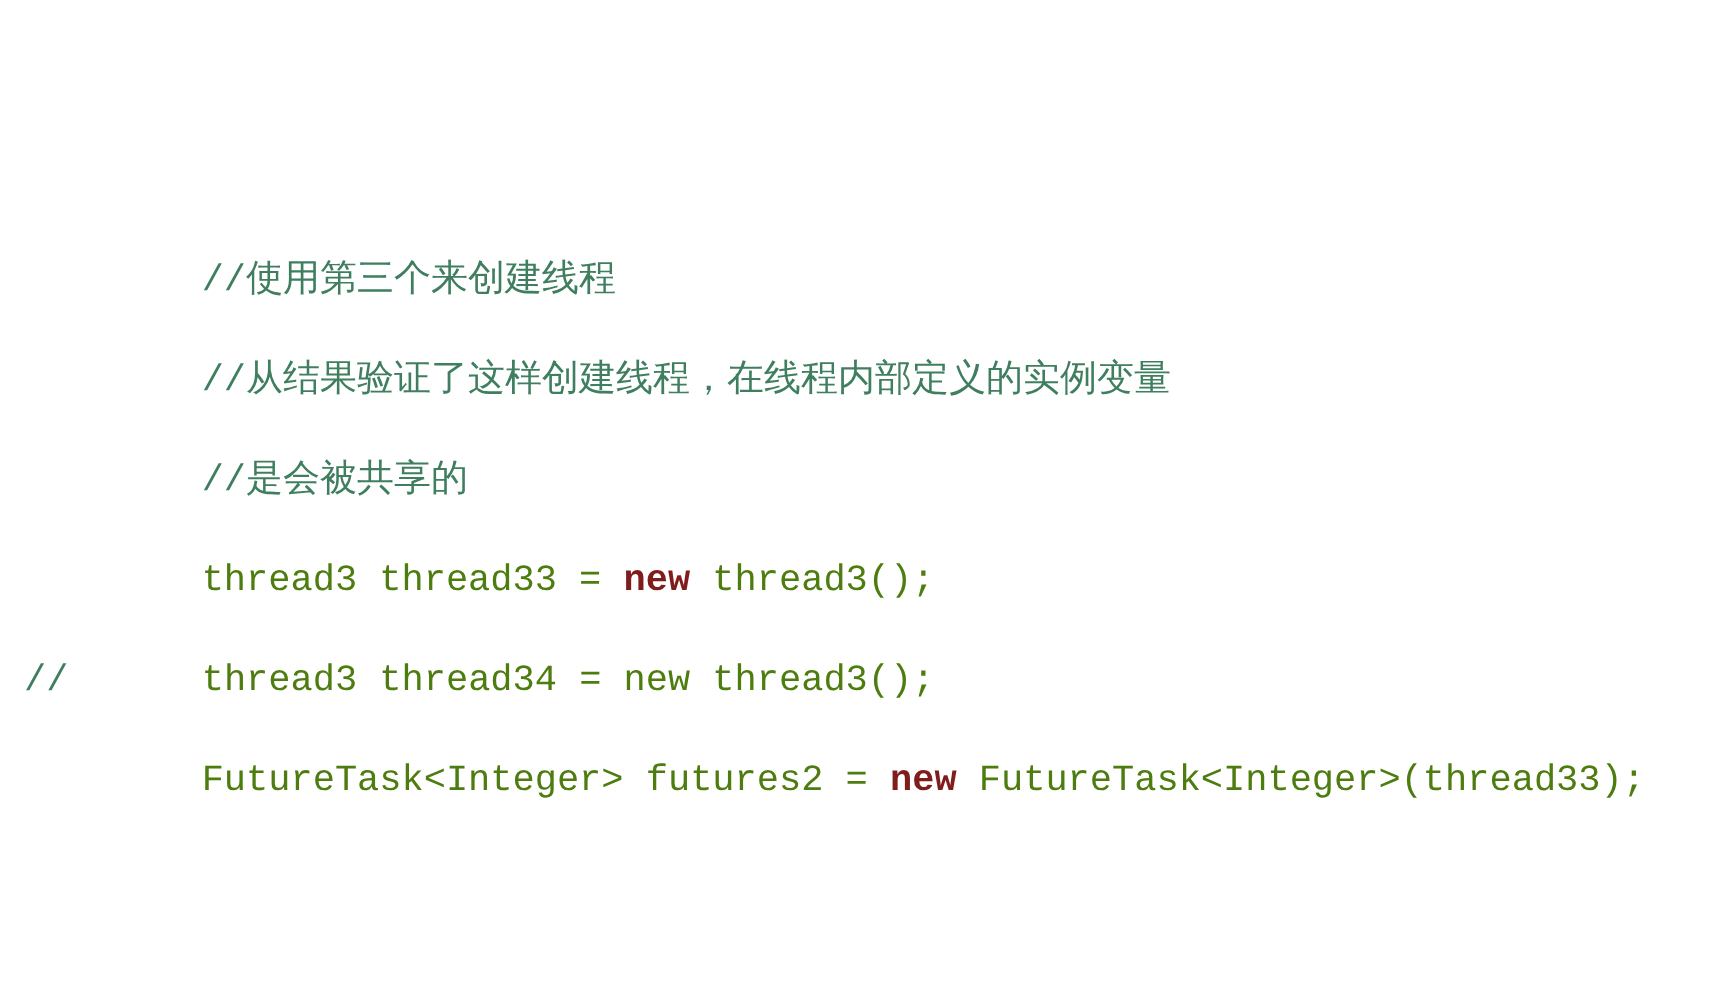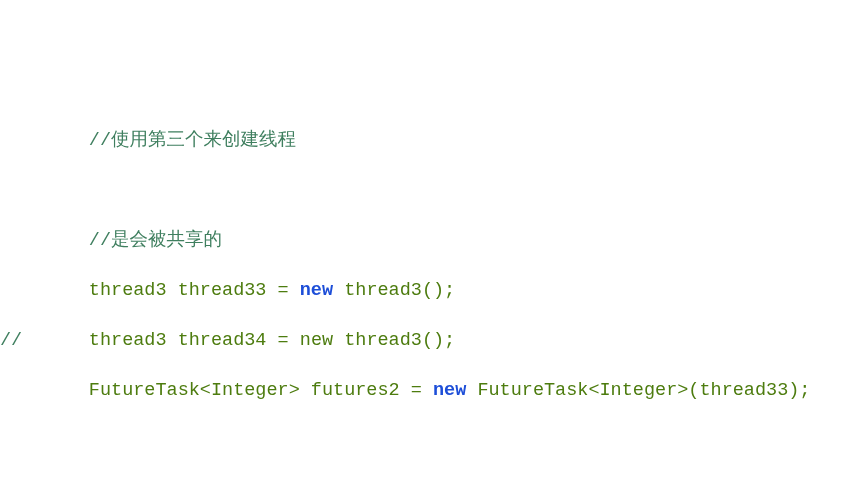--- a/index.html
+++ b/index.html
@@ -5,36 +5,36 @@
     * { margin: 0; padding: 0; box-sizing: border-box; }
     body {
       background: #ffffff;
       font-family: "Consolas", "Courier New", monospace;
       font-size: 18.5px;
       line-height: 1.35;
       padding: 4px 0;
       white-space: pre;
       color: #000;
     }
-    .line { display: block; }
+    .line { display: block; padding-left: 12px; }
     .ind { color: transparent; }
     .comment { color: #3f7f5f; }
     .commented-code { color: #4d7c0f; }
     .plain { color: #4d7c0f; }
-    .keyword { color: #1d4ed8; font-weight: bold; }
+    .keyword { color: #7f1d1d; font-weight: bold; }
     .gutter { color: #3f7f5f; }
   </style>
 </head>
 <body>
 
 
 
 <div class="code">
 <span class="line"><span class="ind">        </span><span class="comment">//使用第三个来创建线程</span></span>
-<span class="line"><span class="ind">        </span></span>
+<span class="line"><span class="ind">        </span><span class="comment">//从结果验证了这样创建线程，在线程内部定义的实例变量</span></span>
 <span class="line"><span class="ind">        </span><span class="comment">//是会被共享的</span></span>
 <span class="line"><span class="ind">        </span><span class="plain">thread3 thread33 = </span><span class="keyword">new</span><span class="plain"> thread3();</span></span>
 <span class="line"><span class="gutter">//</span><span class="ind">      </span><span class="commented-code">thread3 thread34 = new thread3();</span></span>
 <span class="line"><span class="ind">        </span><span class="plain">FutureTask&lt;Integer&gt; futures2 = </span><span class="keyword">new</span><span class="plain"> FutureTask&lt;Integer&gt;(thread33);</span></span>
 <span class="line"> </span>
 
 
 
 
 

